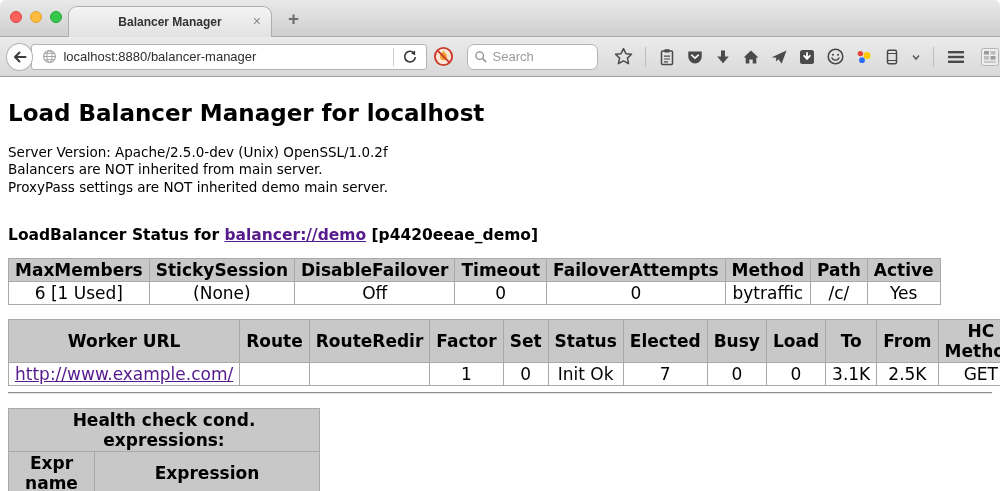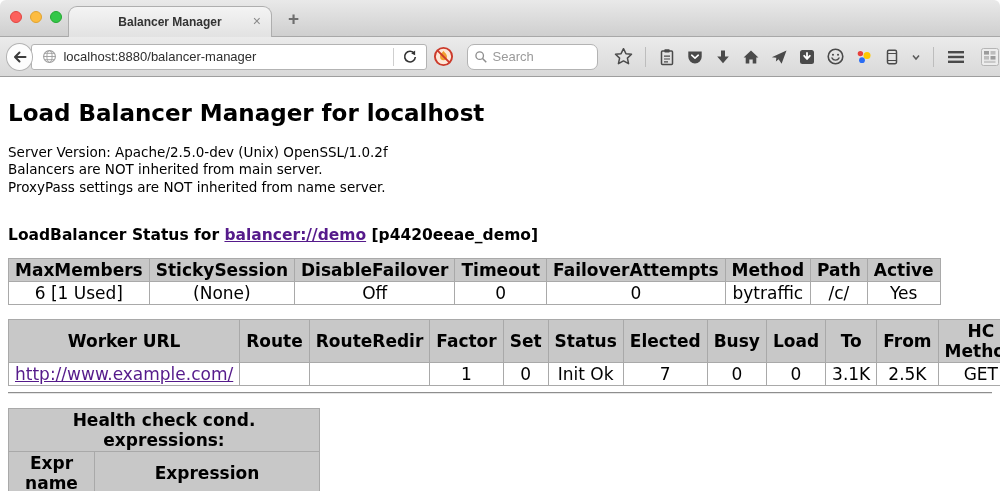--- a/index.html
+++ b/index.html
@@ -204,21 +204,21 @@
         </svg>
     </span>
   </div>
 
   <div class="content">
     <h1 class="pagetitle">Load Balancer Manager for localhost</h1>
 
     <div class="info">
       <div>Server Version: Apache/2.5.0-dev (Unix) OpenSSL/1.0.2f</div>
       <div>Balancers are NOT inherited from main server.</div>
-      <div>ProxyPass settings are NOT inherited from name server.</div>
+      <div>ProxyPass settings are NOT inherited demo main server.</div>
     </div>
 
     <h3 class="lbhead">
       <span>LoadBalancer Status for</span>
       <a href="#">balancer://demo</a>
       <span>[p4420eeae_demo]</span>
     </h3>
 
     <table class="tbl balancer-table">
       <tbody>

